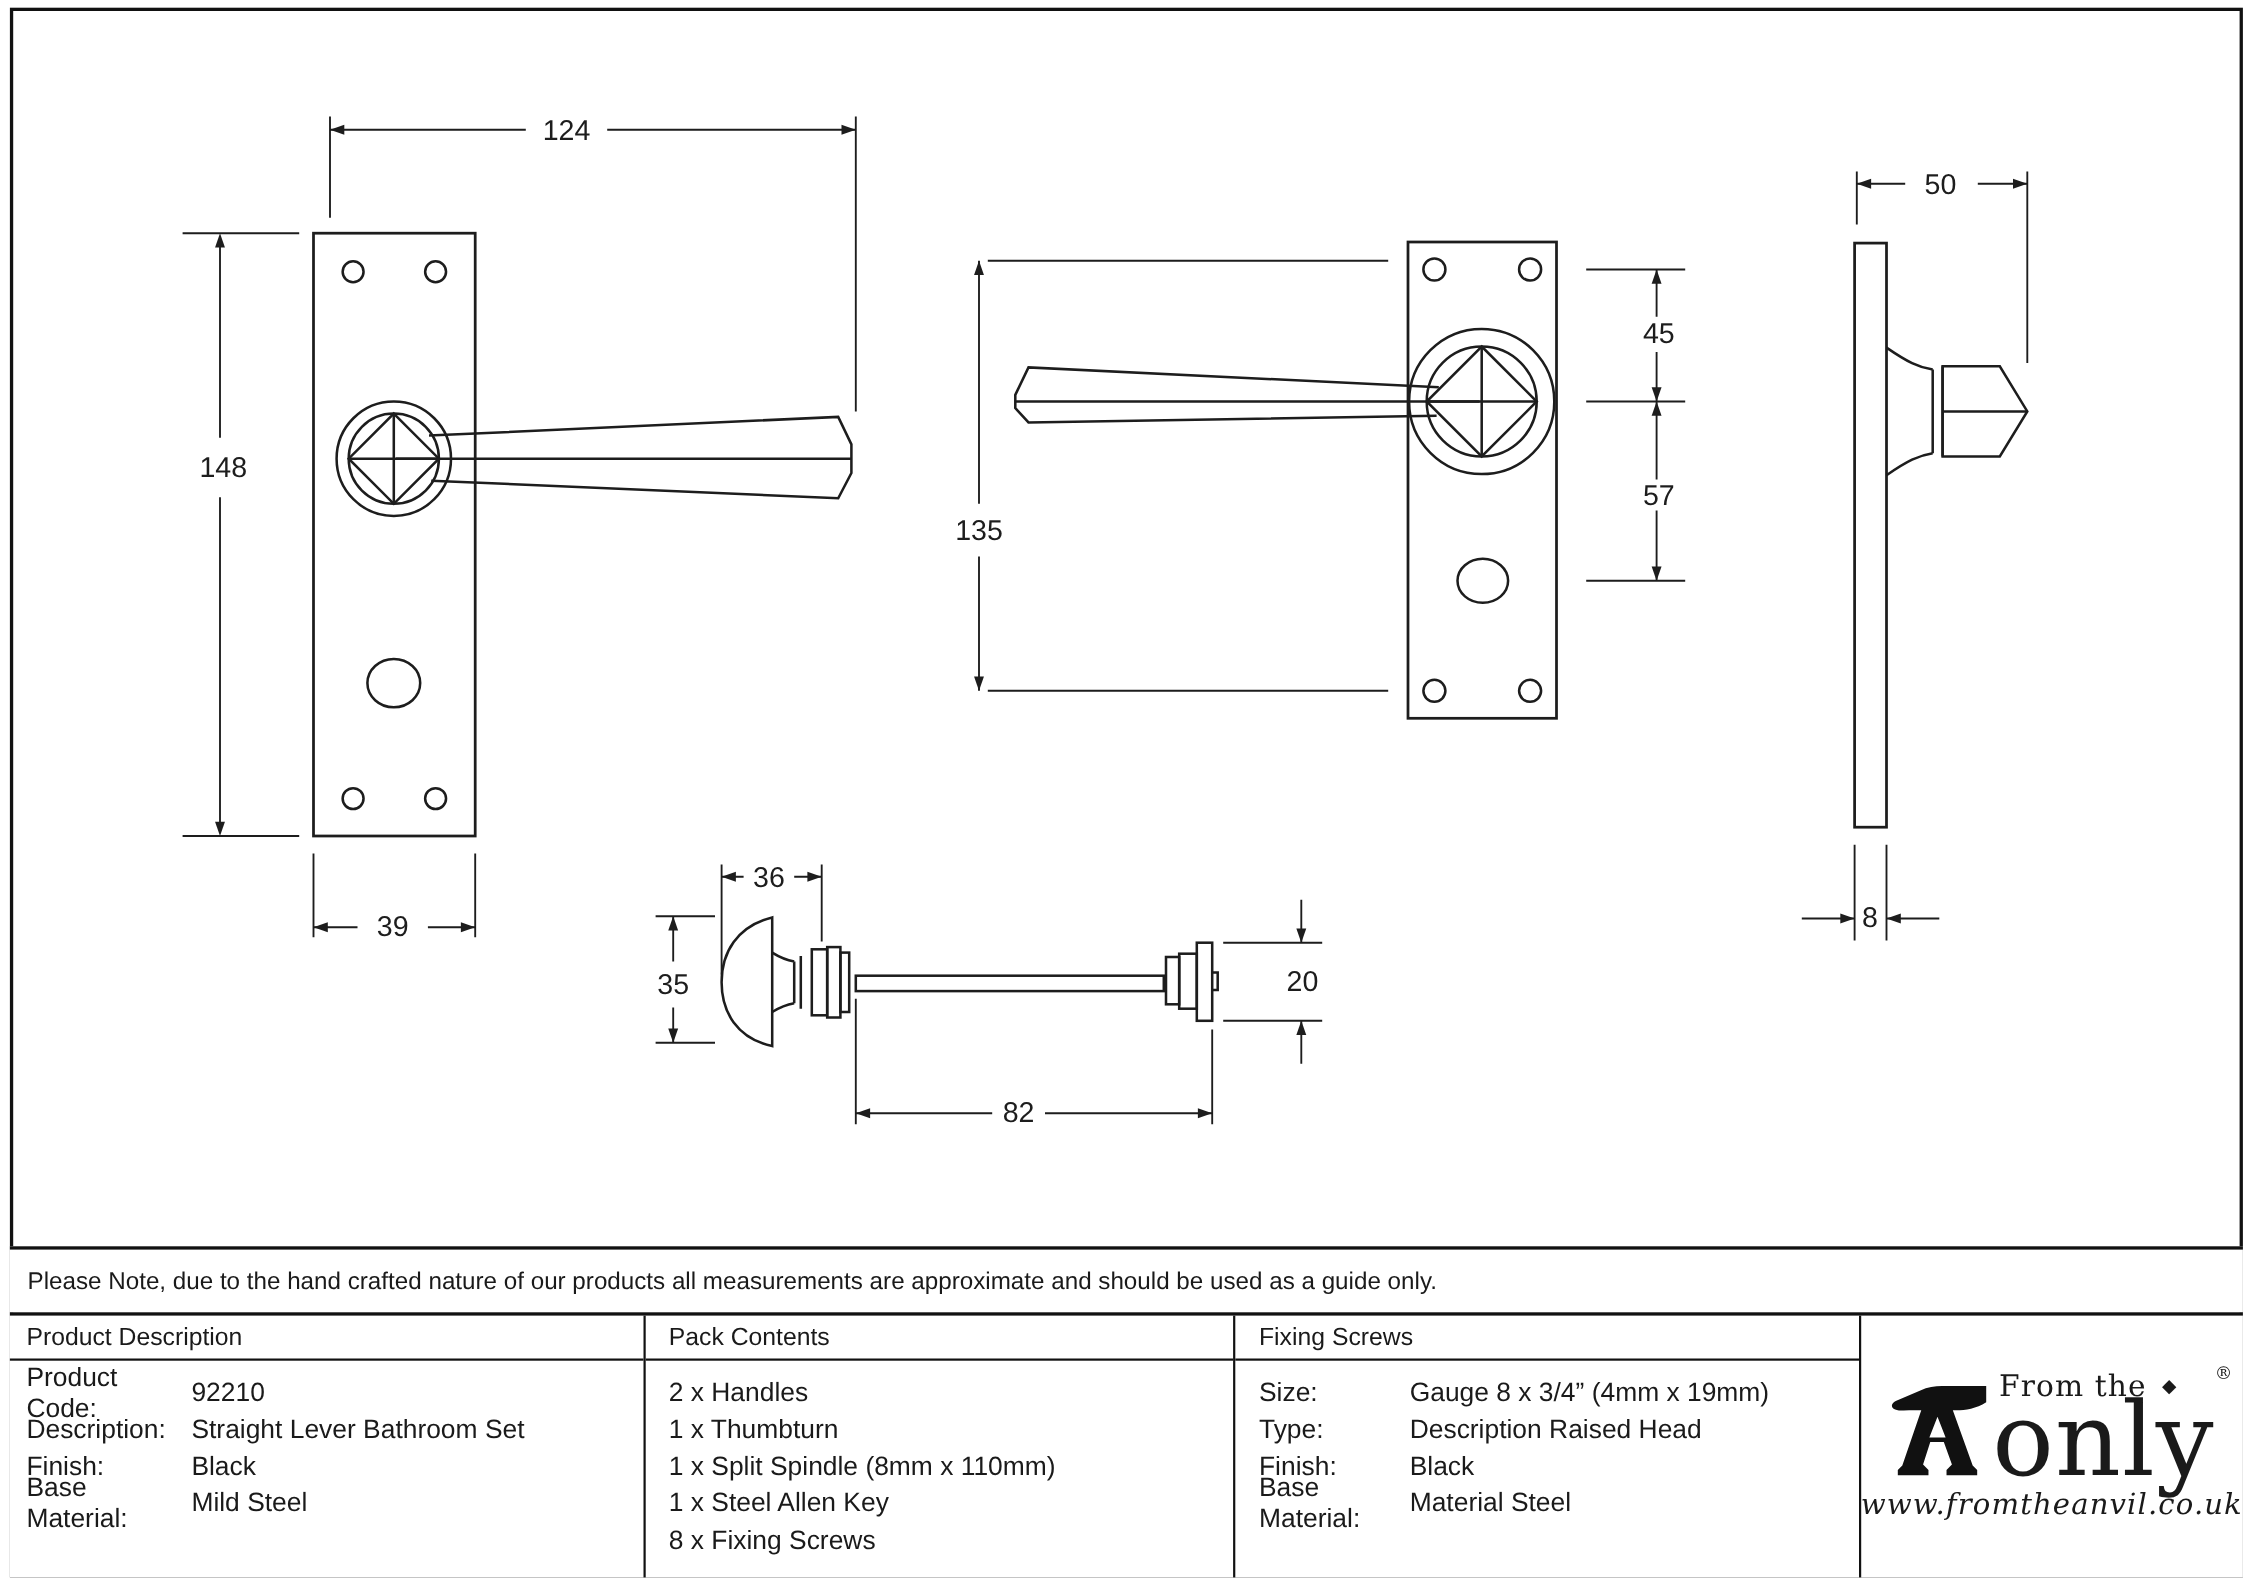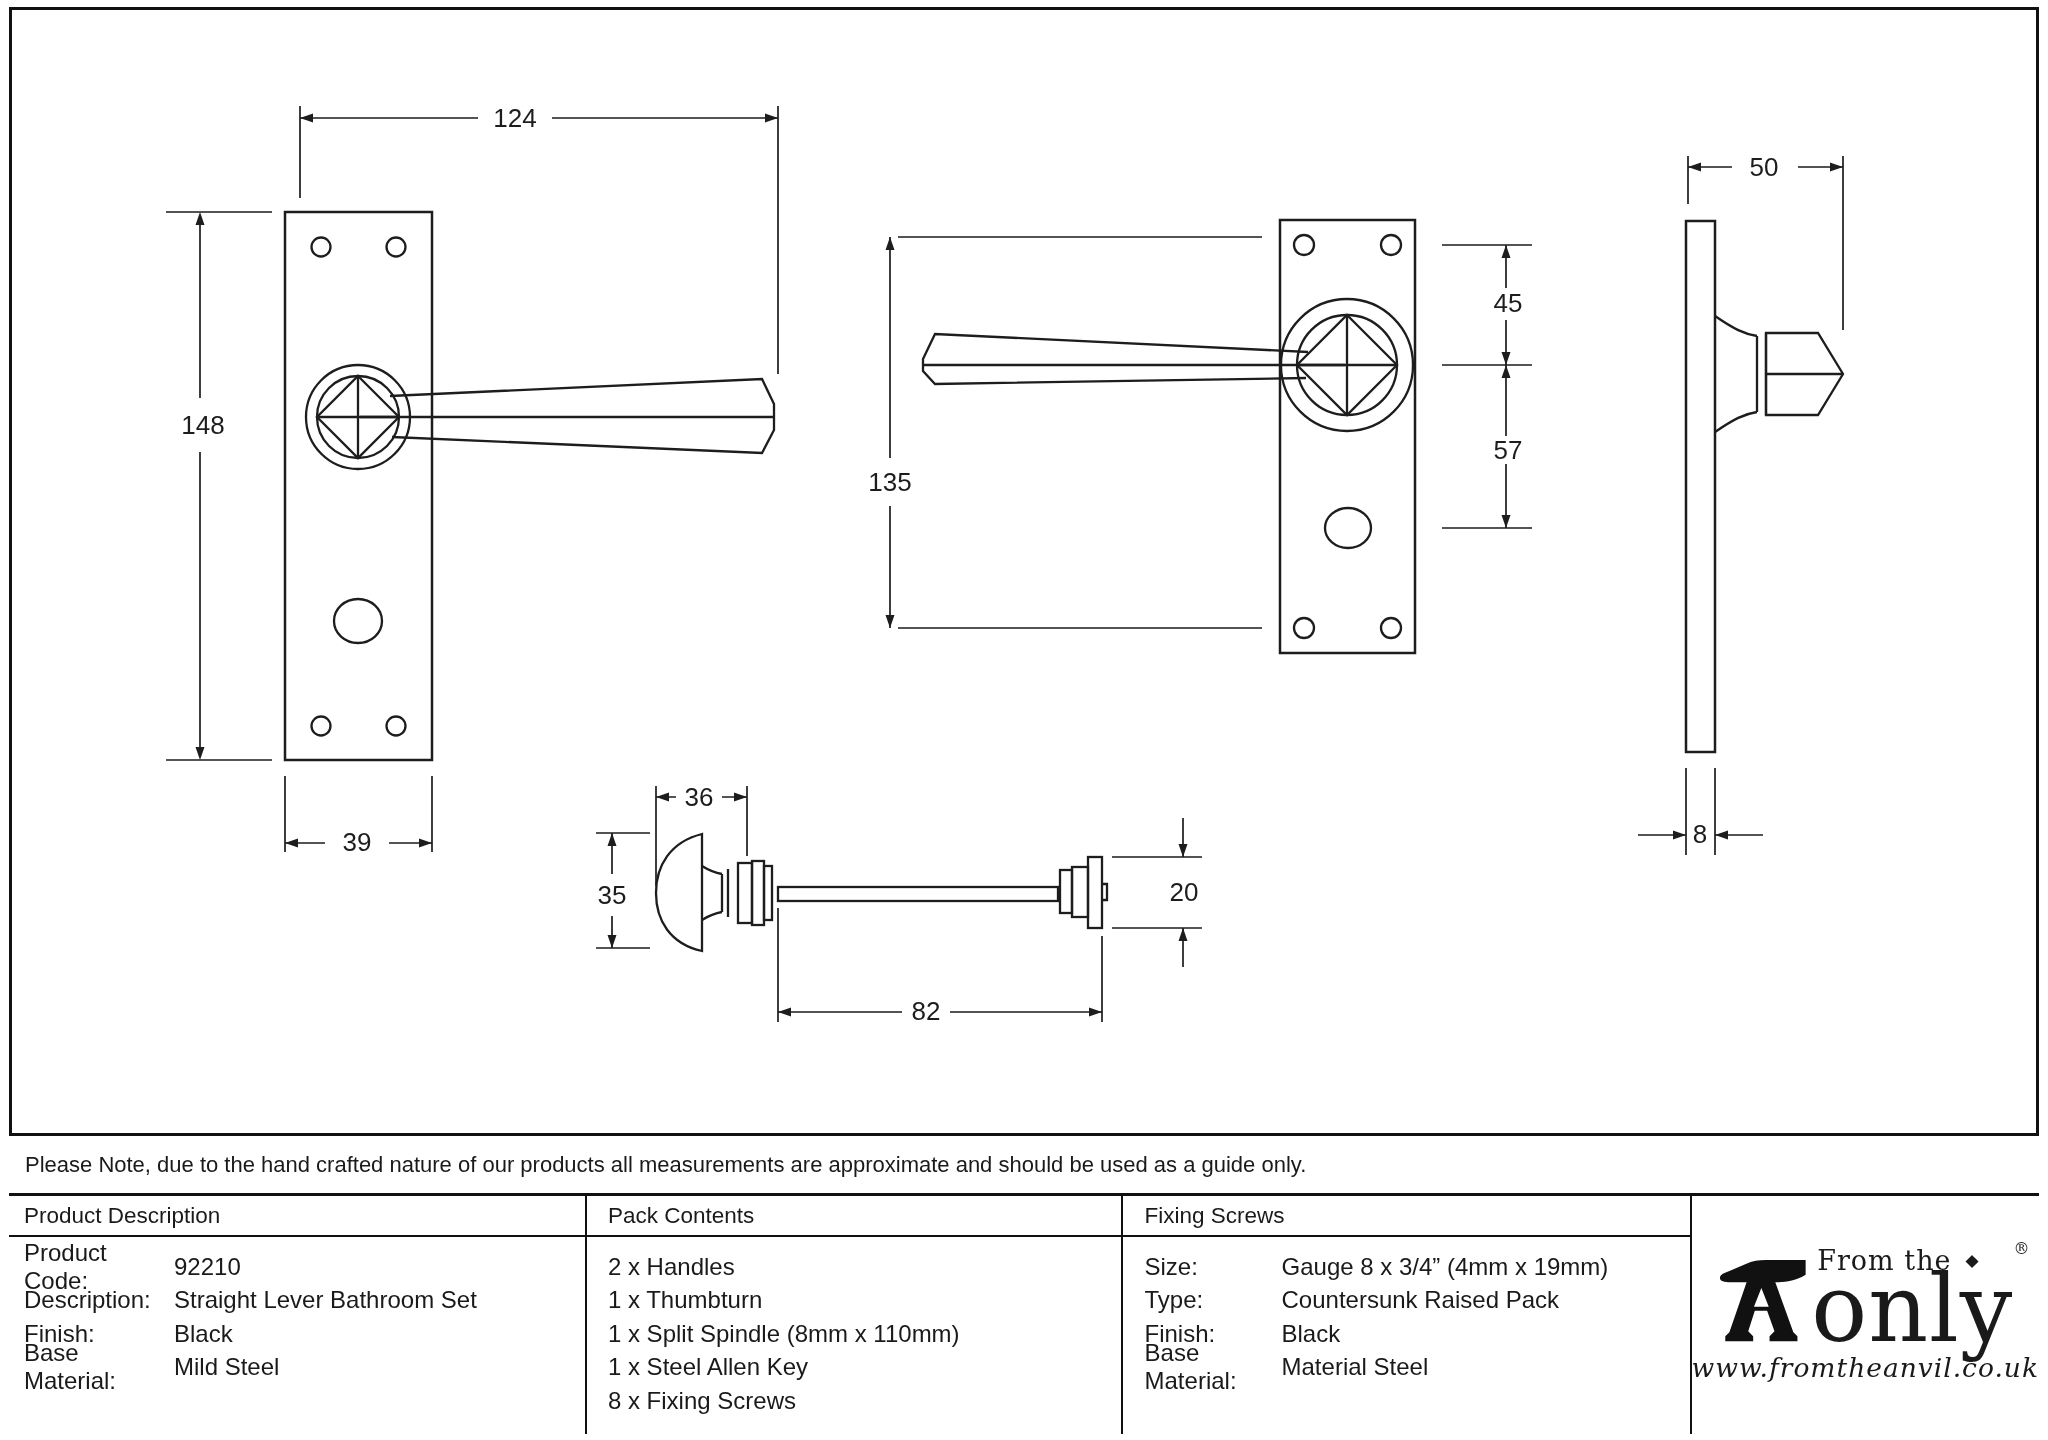--- a/index.html
+++ b/index.html
@@ -230,21 +230,21 @@
 
     <div class="col col-3">
       <div class="col-header">Fixing Screws</div>
       <div class="col-body">
         <div class="trow">
           <span class="lbl">Size:</span>
           <span class="val">Gauge 8 x 3/4” (4mm x 19mm)</span>
         </div>
         <div class="trow">
           <span class="lbl">Type:</span>
-          <span class="val">Countersunk Raised Pack</span>
+          <span class="val">Description Raised Head</span>
         </div>
         <div class="trow">
           <span class="lbl">Finish:</span>
           <span class="val">Black</span>
         </div>
         <div class="trow">
           <span class="lbl">Base Material:</span>
           <span class="val">Material Steel</span>
         </div>
       </div>

